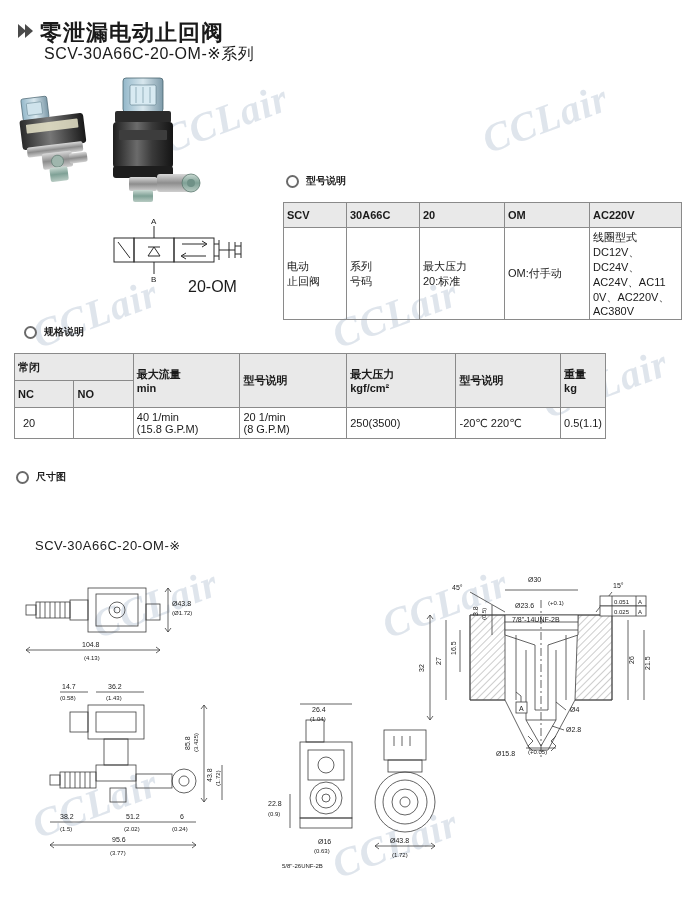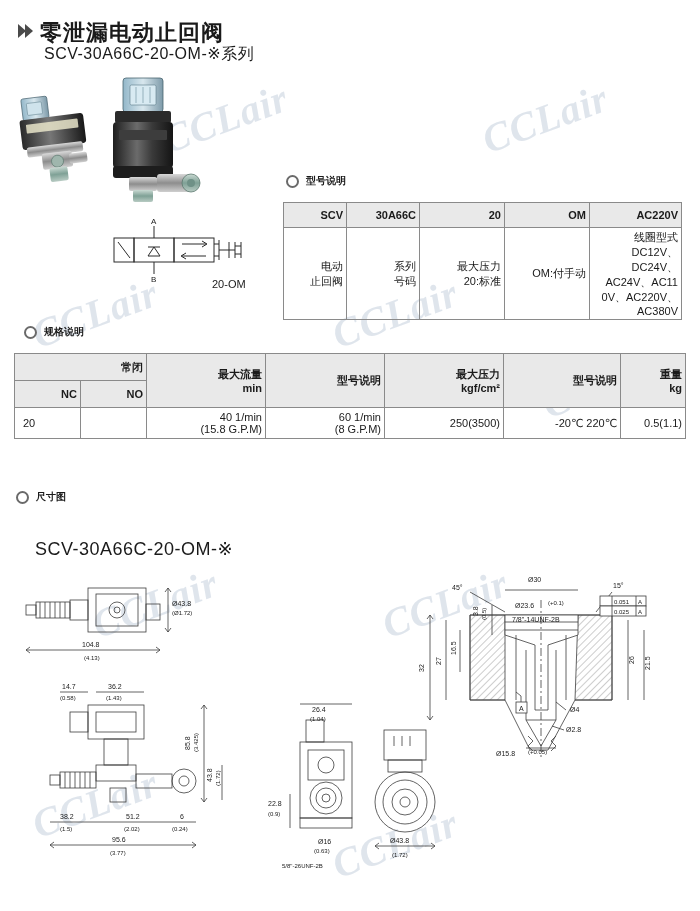--- a/index.html
+++ b/index.html
@@ -24,42 +24,42 @@
   .title{position:absolute;left:40px;top:18px;font-size:22px;font-weight:bold;letter-spacing:1px;font-family:Liberation Serif, serif;}
   .subtitle{position:absolute;left:44px;top:44px;font-size:16px;letter-spacing:.5px;}
 
   
   .sec{position:absolute;font-size:10px;font-weight:bold;}
   .sec .ring{display:inline-block;width:9px;height:9px;border:2px solid #6a6a6a;border-radius:50%;margin-right:7px;vertical-align:middle;}
   .sec span.txt{vertical-align:middle;}
 
   
   table{border-collapse:collapse;position:absolute;background:transparent;}
-  table td,table th{border:1px solid #8a8a8a;font-size:11px;text-align:right;vertical-align:middle;padding:2px 3px;}
+  table td,table th{border:1px solid #8a8a8a;font-size:11px;text-align:left;vertical-align:middle;padding:2px 3px;}
   .thead td{background:#e9e9e9;font-weight:bold;}
 
   
   #model-table{left:283px;top:202px;width:399px;}
   #model-table td{height:20px;}
   #model-table .r2 td{height:46px;}
 
   
-  #spec-table{left:14px;top:353px;width:672px;}
+  #spec-table{left:14px;top:353px;width:592px;}
   #spec-table td{height:22px;}
   #spec-table .body td{height:26px;}
 
   
   .photos{position:absolute;left:10px;top:72px;width:205px;height:140px;}
 
   
   .sym{position:absolute;left:110px;top:216px;width:160px;height:70px;}
-  .sym-label{position:absolute;left:212px;top:278px;font-size:11px;}
-
-  
-  .dimtitle{position:absolute;left:35px;top:538px;font-size:18px;letter-spacing:.5px;}
+  .sym-label{position:absolute;left:188px;top:278px;font-size:16px;}
+
+  
+  .dimtitle{position:absolute;left:35px;top:538px;font-size:13px;letter-spacing:.5px;}
   .dwg{position:absolute;left:0;top:560px;width:700px;height:340px;}
   .dl{fill:none;stroke:#3c3c3c;stroke-width:.8;}
   .dlt{font-size:7px;font-family:"Liberation Sans",sans-serif;fill:#1a1a1a;}
   .dlt6{font-size:6px;font-family:"Liberation Sans",sans-serif;fill:#1a1a1a;}
 </style>
 </head>
 <body>
 
 <div class="wm" style="left:160px;top:95px;">CCLair</div>
 <div class="wm" style="left:480px;top:95px;">CCLair</div>
@@ -231,31 +231,31 @@
     <td style="width:59px">NO</td>
   </tr>
   <tr class="body">
     <td style="text-align:left;padding-left:8px">20</td>
     <td></td>
     <td rowspan="1">
       <div>40 1/min</div>
       <div>(15.8 G.P.M)</div>
     </td>
     <td>
-      <div>60 1/min</div>
+      <div>20 1/min</div>
       <div>(8 G.P.M)</div>
     </td>
     <td>250(3500)</td>
     <td>-20℃  220℃</td>
     <td>0.5(1.1)</td>
   </tr>
 </tbody>
   </table>
 
-<div class="sec" style="left:16px;top:470px;margin-top:20px;">
+<div class="sec" style="left:16px;top:470px;">
   <span class="ring"></span><span class="txt">尺寸图</span>
 </div>
 <div class="dimtitle">SCV-30A66C-20-OM-※</div>
 
 <svg class="dwg" viewBox="0 0 700 340">
   <defs>
     <pattern id="hatch" width="5" height="5" patternTransform="rotate(45)" patternUnits="userSpaceOnUse">
       <line x1="0" y1="0" x2="0" y2="5" stroke="#6f6f6f" stroke-width=".7"></line>
     </pattern>
     <linearGradient id="gg" x1="0" y1="0" x2="0" y2="1">

